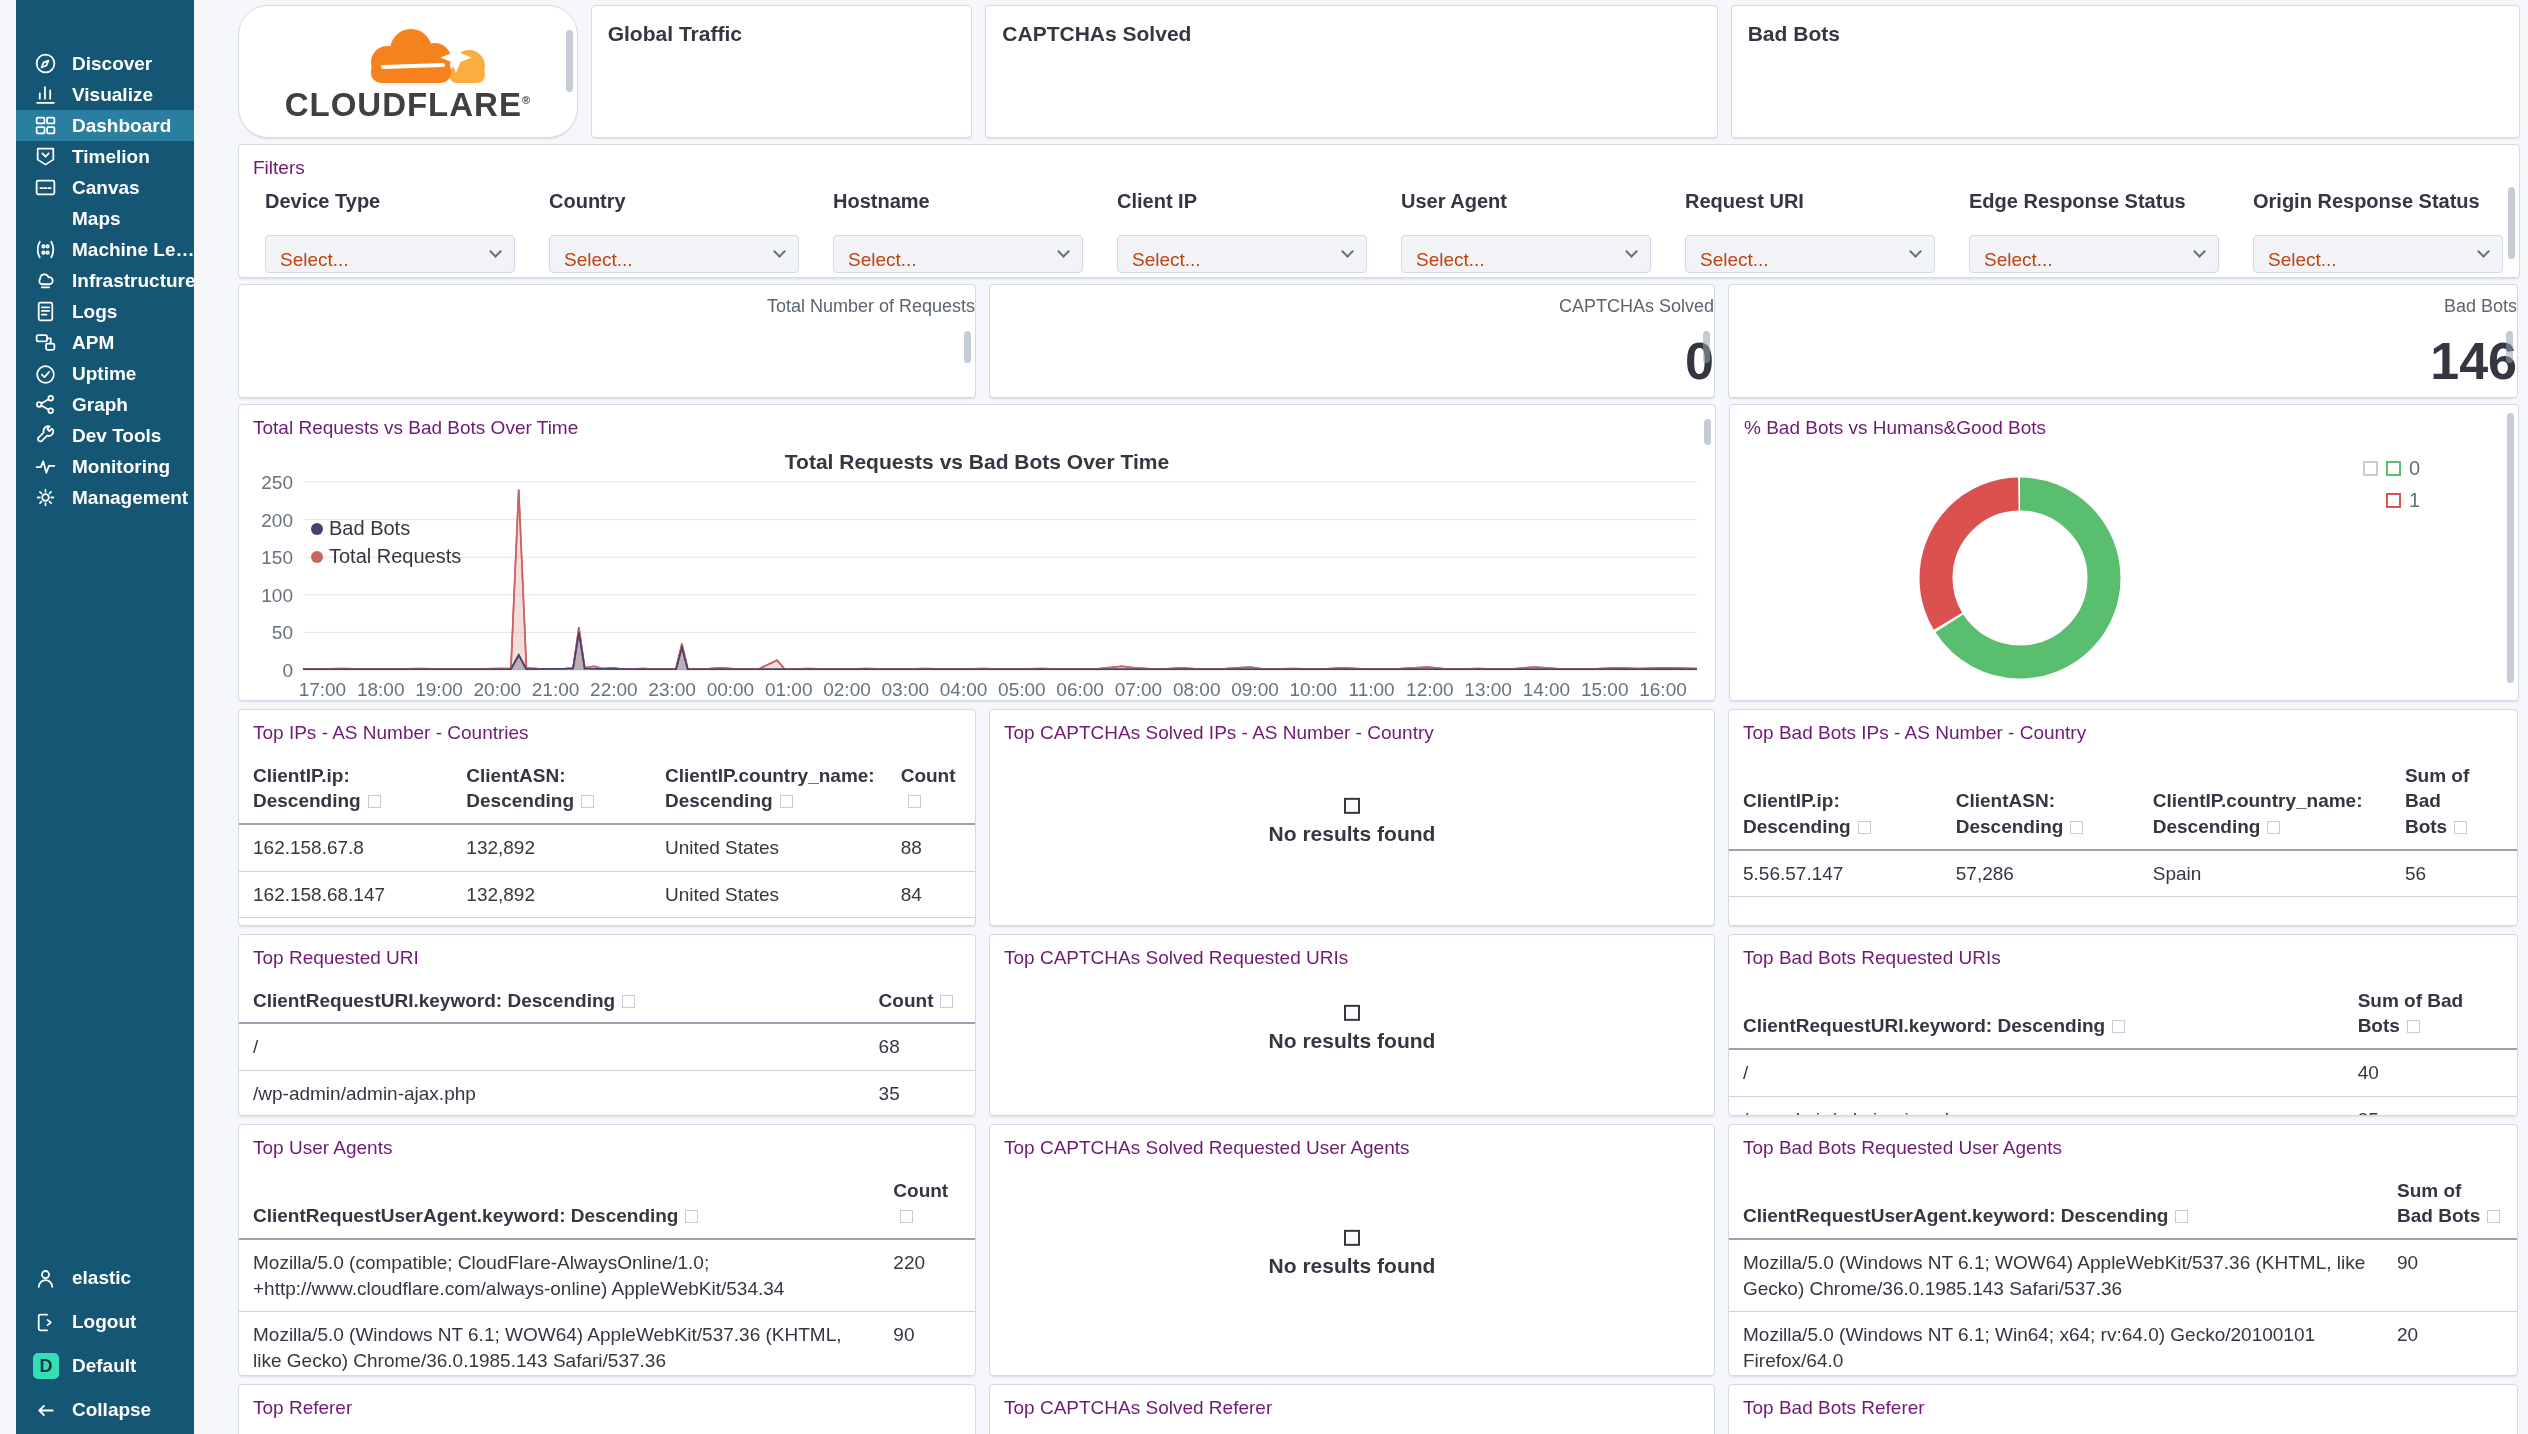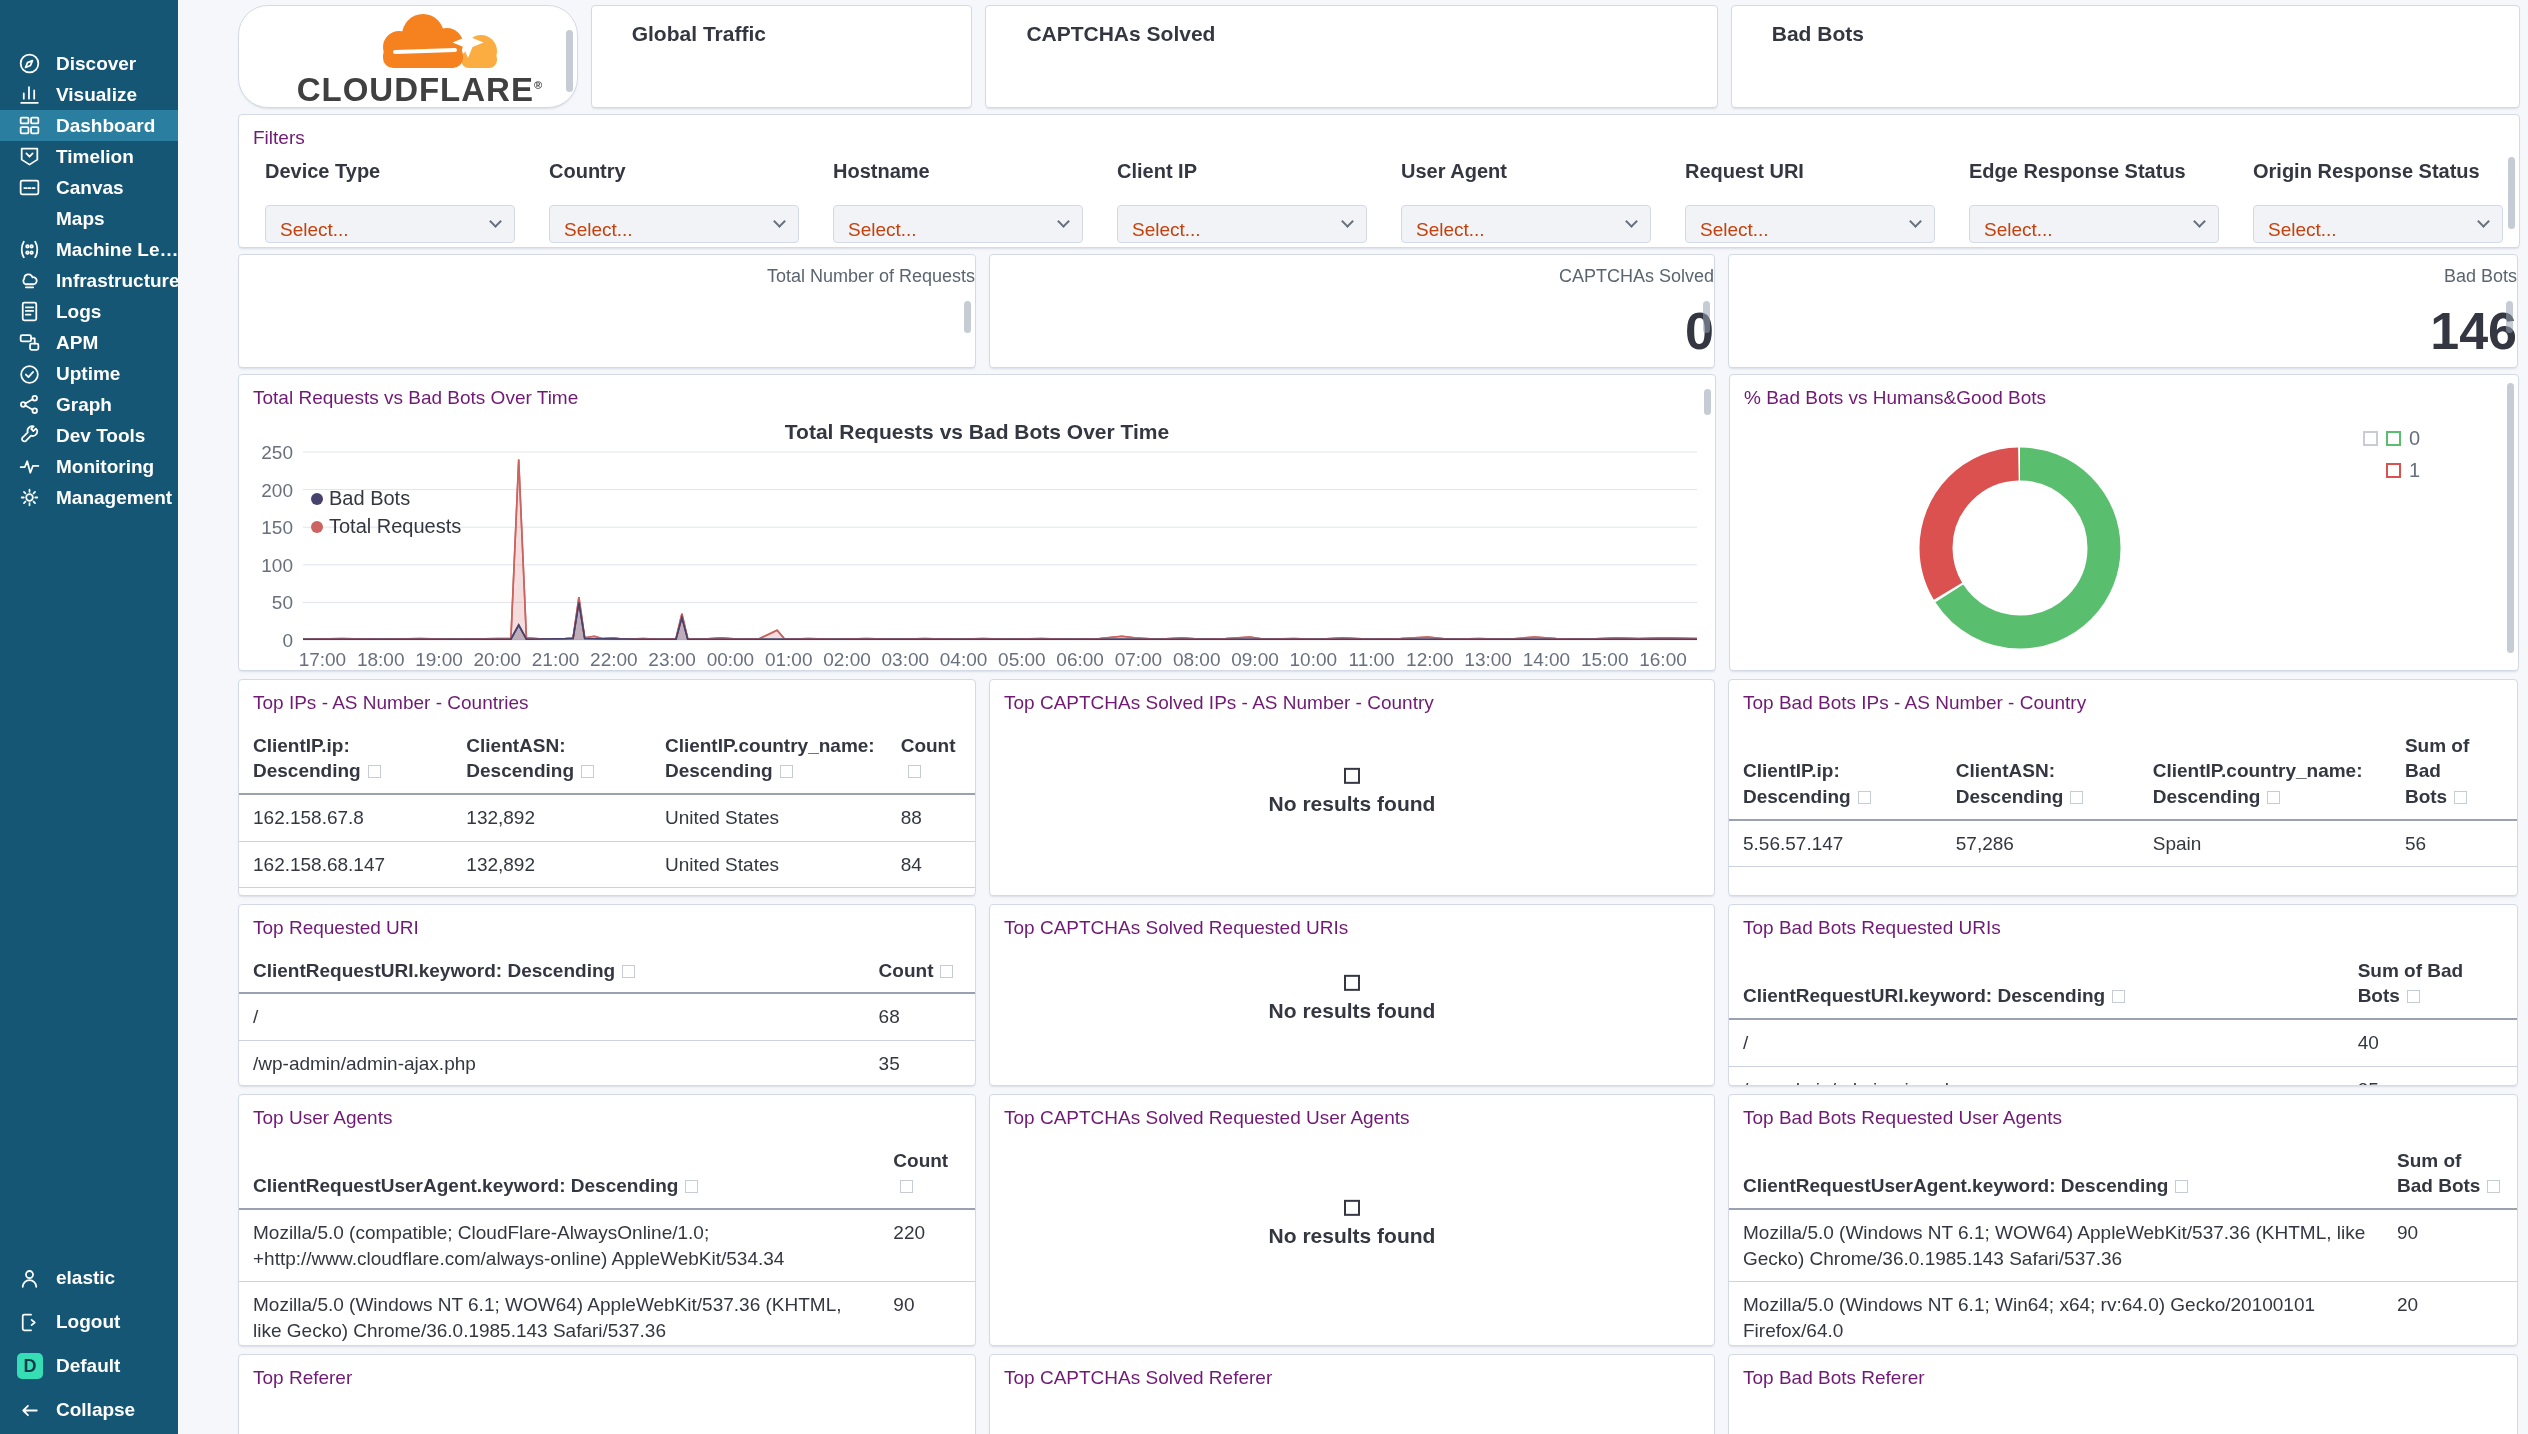--- a/index.html
+++ b/index.html
@@ -1,20 +1,20 @@
 <!DOCTYPE html>
 <html><head>
 <meta charset="utf-8">
 <style>
   * { margin:0; padding:0; box-sizing:border-box; }
   html,body { width:2528px; height:1434px; overflow:hidden; background:#F5F7FA;
     font-family:"Liberation Sans", sans-serif; color:#343741; }
 
   
-  .sidebar { position:absolute; left:0; top:0; width:178px; height:1434px;
+  .sidebar { position:absolute; left:16px; top:0; width:178px; height:1434px;
     background:#145673; z-index:5; display:flex; flex-direction:column; }
   .nav-list { margin-top:48px; }
   .nav-item { display:flex; align-items:center; height:31px; padding-left:17px;
     color:#FFFFFF; font-size:19px; font-weight:600; cursor:pointer; white-space:nowrap; overflow:hidden;}
   .nav-item.active { background:#2A7EA0; }
   .nav-item .ico { width:26px; height:26px; margin-right:13px; flex:0 0 26px; display:flex; align-items:center;}
   .nav-item svg { width:25px; height:25px; stroke:#fff; fill:none; stroke-width:1.7;
     stroke-linecap:round; stroke-linejoin:round; }
   .nav-footer { position:absolute; bottom:2px; left:0; right:0; }
   .nav-footer .nav-item { height:44px; }
@@ -23,21 +23,21 @@
 
   
   .content { position:absolute; left:238px; top:0; width:2282px; }
   .row { display:flex; gap:13px; }
   .panel { position:relative; background:#fff; border:1px solid #D3DAE6; border-radius:4px;
     box-shadow:0 2px 2px -1px rgba(152,162,179,.3); overflow:hidden; }
   .ptitle { color:#701a75; font-size:19px; padding:12px 14px 0 14px; line-height:1.2; }
   .vscroll { position:absolute; width:7px; border-radius:4px; background:#98A2B3; opacity:.55; right:4px; }
 
   
-  .r1 { margin-top:5px; } .r1 .panel { height:103px;padding-left:24px; }
+  .r1 { margin-top:5px; } .r1 .panel { height:133px; }
   .hpanel-title { font-size:21px; font-weight:700; color:#343741; padding:16px 0 0 16px; }
   .cf-logo { display:flex; flex-direction:column; align-items:center; justify-content:center; height:100%; padding-top:4px;}
   .cf-word { font-size:33px; font-weight:700; letter-spacing:1px; color:#404041; line-height:.9; }
   .cf-word sup { font-size:11px; }
 
   
   .r2 { margin-top:6px; } .r2 .panel { width:100%; height:134px; }
   .filters-body { display:flex; gap:34px; padding:10px 0 0 26px; }
   .fgroup { width:250px; }
   .fgroup .flabel { font-size:20px; font-weight:700; margin-bottom:22px; }

